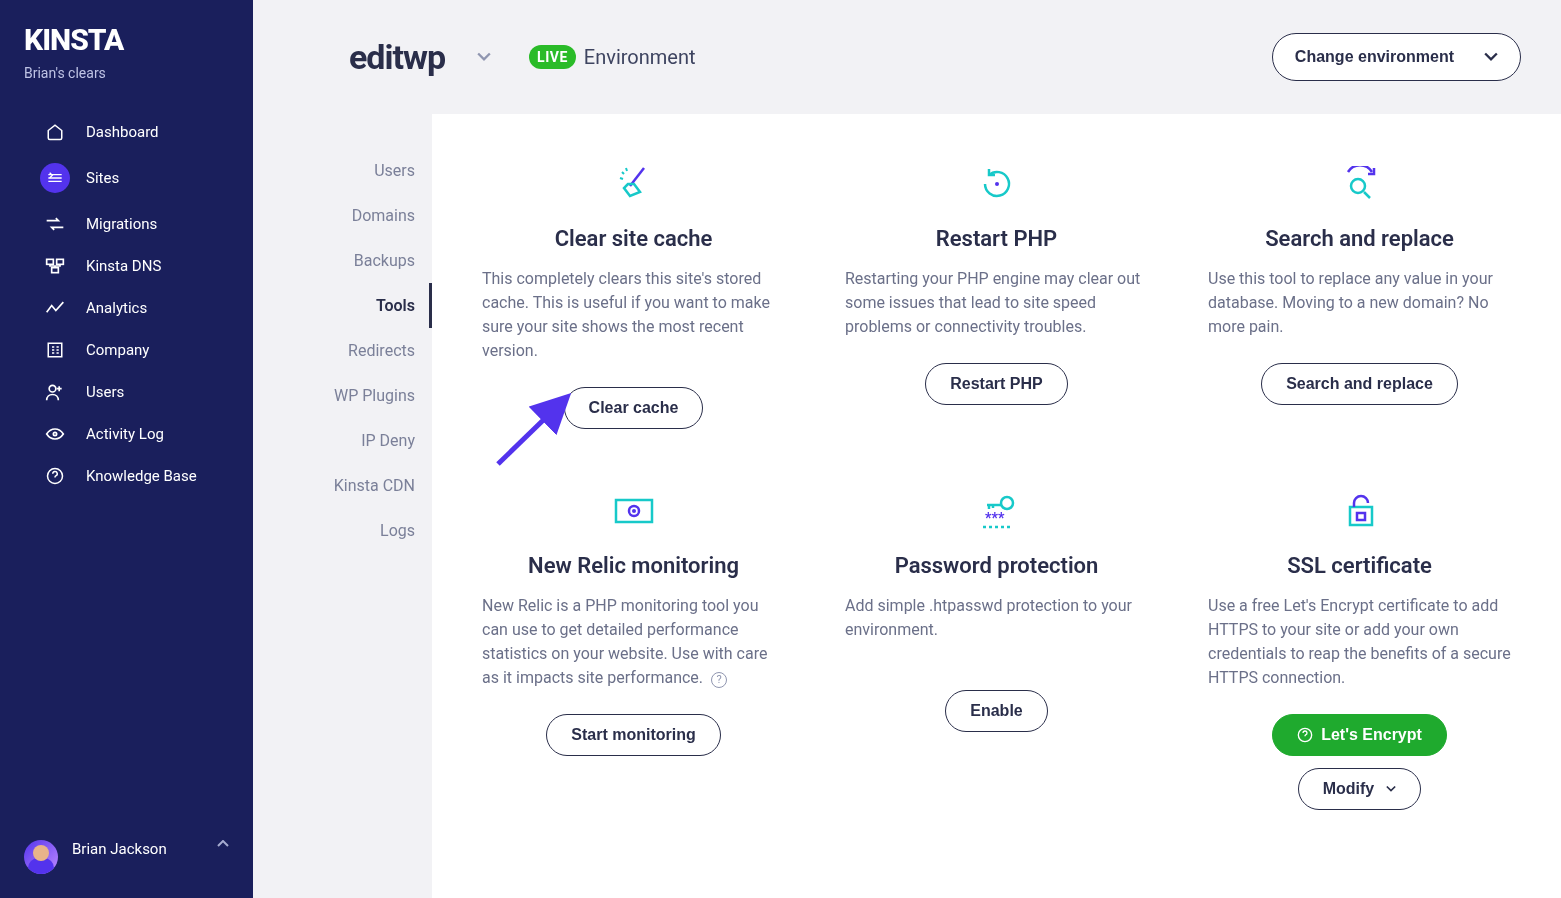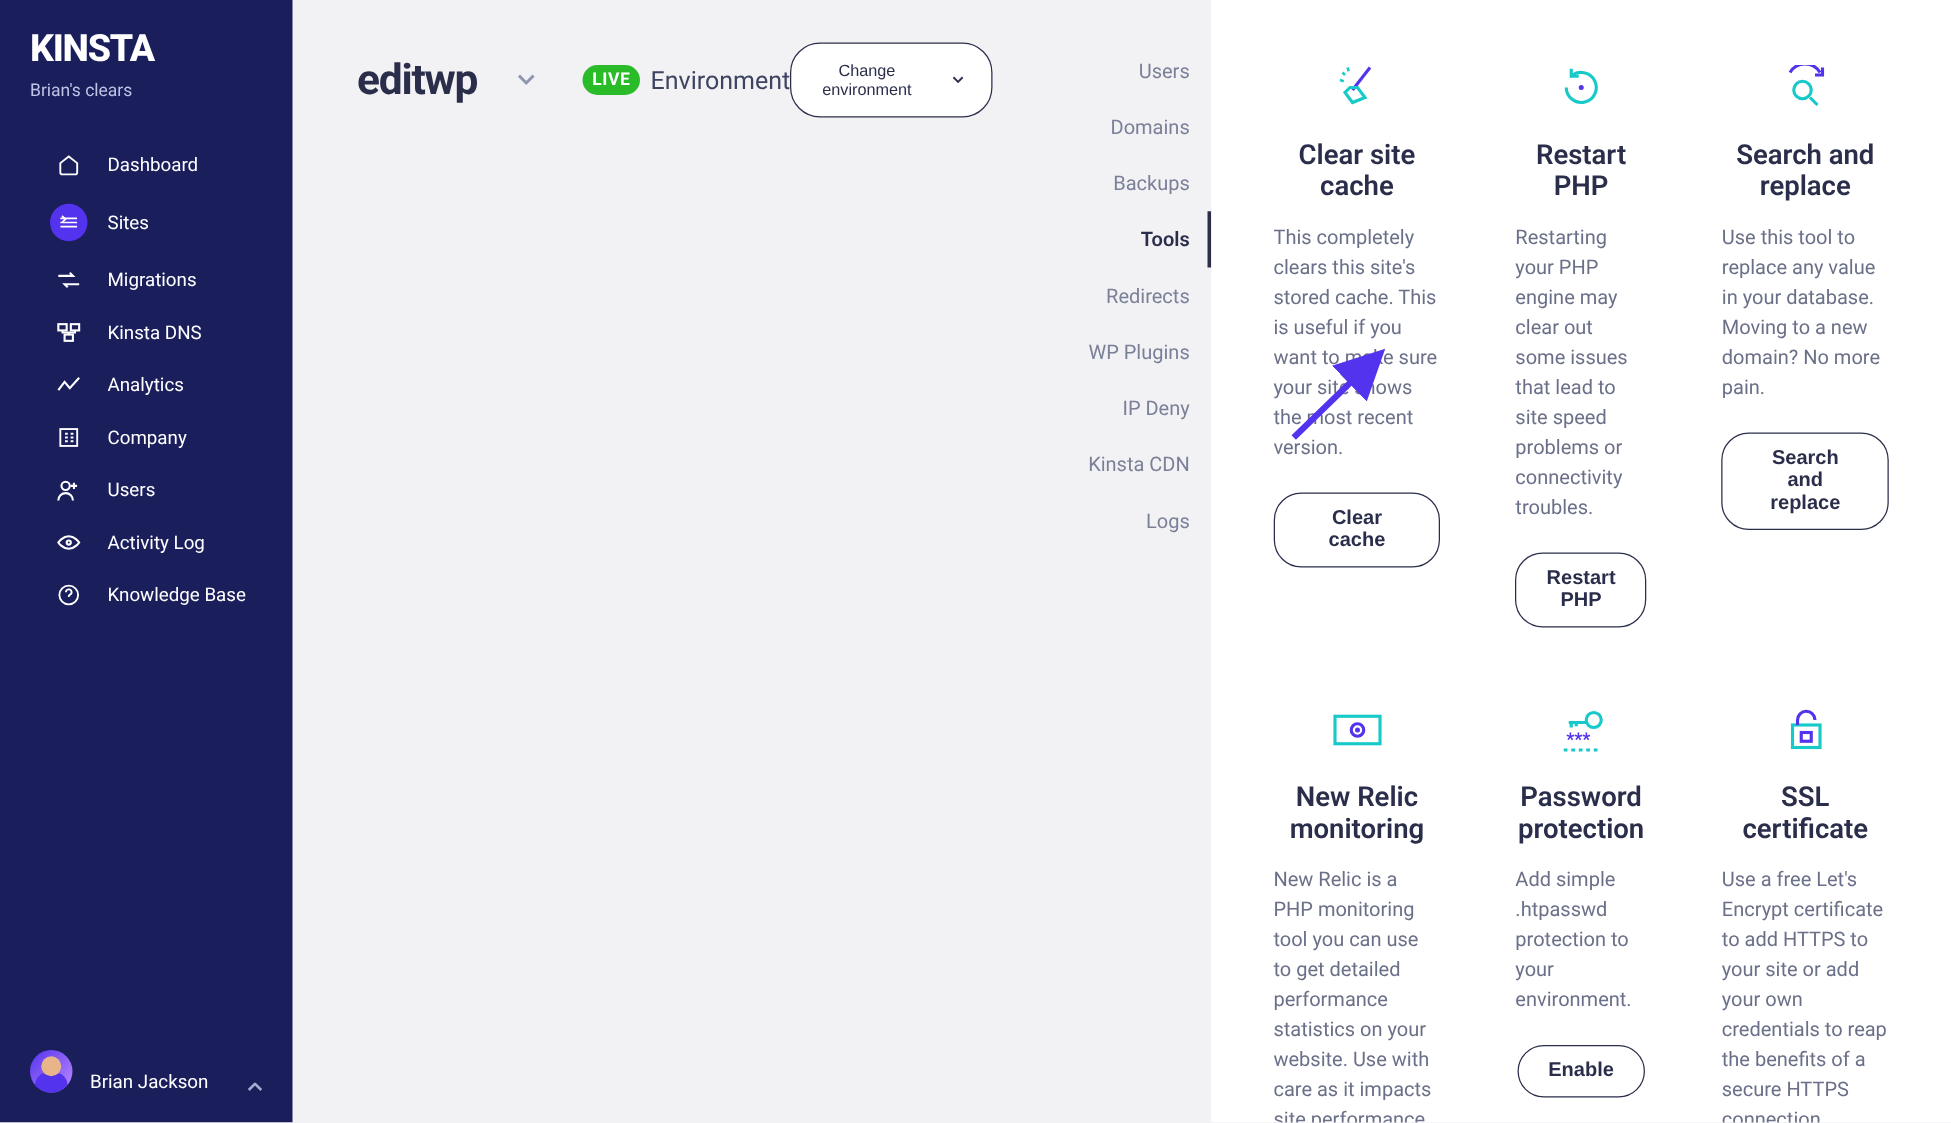--- a/index.html
+++ b/index.html
@@ -58,21 +58,21 @@
   .nav-item.active .nav-icon-circle {
     background: #5333ED;
     border-radius: 50%;
     width: 30px;
     height: 30px;
     display:flex;align-items:center;justify-content:center;
     margin-left:-4px;margin-right:-4px;
   }
   .userbar {
     display: flex;
-    align-items: flex-end;
+    align-items: flex-start;
     padding: 12px 24px;
     gap: 14px;
     color: #FFFFFF;
     font-size: 15px;
   }
   .avatar {
     width: 34px; height: 34px; border-radius: 50%;
     background: linear-gradient(135deg,#5333ED,#C08BFF);
     position: relative;
     display:flex;align-items:flex-end;justify-content:center;
@@ -85,21 +85,22 @@
   .avatar::before{
     content:"";width:26px;height:20px;border-radius:10px 10px 0 0;
     background:#5333ED;position:absolute;bottom:-4px;
   }
   .userbar .chev { margin-left:auto; color:#A6ABD0;}
 
   
   .main {
     flex: 1;
     display: flex;
-    flex-direction: row;
+    flex-direction: column;
+    padding-left: 44px;
   }
   .topbar {
     height: 127px;
     display: flex;
     align-items: center;
     padding: 0 40px 0 52px;
   }
   .site-title {
     font-size: 34px;
     font-weight: 700;
@@ -123,22 +124,22 @@
   }
   .env-label {
     font-size: 20px;
     color: #3E4460;
   }
   .env-btn {
     margin-left: auto;
     border: 1px solid #2A2E4A;
     border-radius: 24px;
     padding: 14px 22px;
-    font-size: 13px;
-    font-weight: 400;
+    font-size: 16px;
+    font-weight: 700;
     color: #2A2E4A;
     background: #FFFFFF;
     display: flex;
     align-items: center;
     gap: 30px;
     cursor: pointer;
   }
 
   .body {
     flex: 1;

